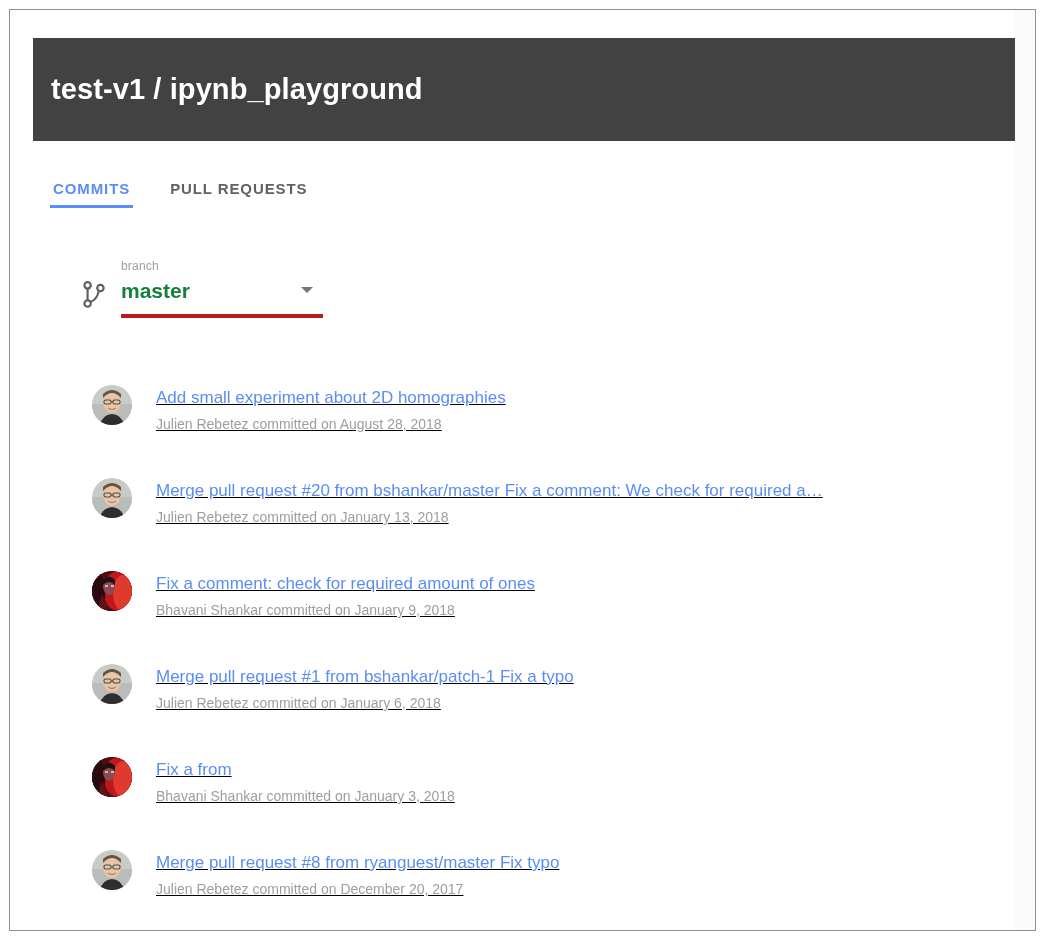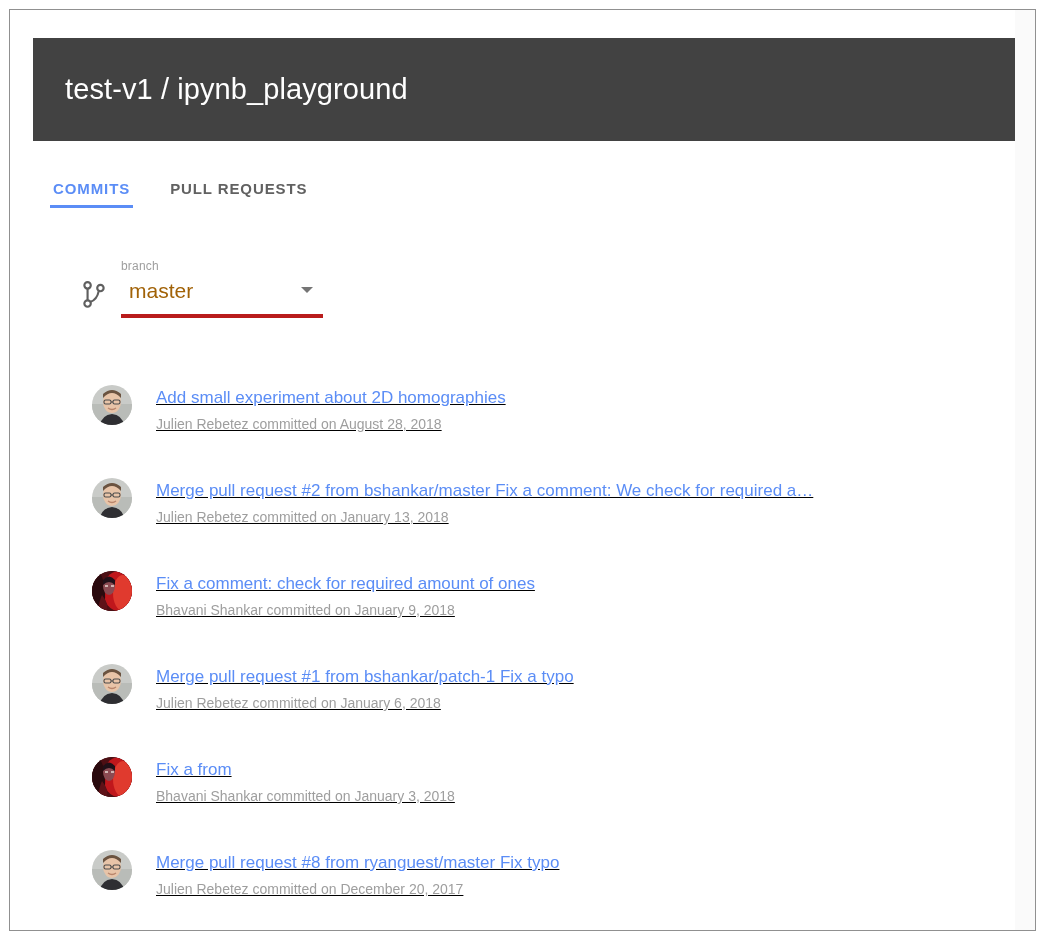--- a/index.html
+++ b/index.html
@@ -58,23 +58,23 @@
     width: 985px;
     height: 103px;
     background: #424242;
     display: flex;
     align-items: center;
   }
 
   .repo-title {
     color: #ffffff;
     font-size: 29px;
-    font-weight: 400;
+    font-weight: 700;
     letter-spacing: 0.1px;
-    padding-left: 32px;
+    padding-left: 18px;
     white-space: nowrap;
   }
 
   
   .tabs {
     position: absolute;
     left: 23px;
     top: 140px;
     width: 985px;
     height: 58px;
@@ -143,24 +143,23 @@
 
   .branch-value-row {
     display: flex;
     align-items: center;
     justify-content: space-between;
     padding-top: 4px;
   }
 
   .branch-value {
     font-size: 21px;
-    color: #a16207;
+    color: #15803d;
     line-height: 26px;
-    font-weight: 400;
-    margin-left: 8px;
+    font-weight: 700;
   }
 
   .caret {
     width: 0;
     height: 0;
     border-left: 6px solid transparent;
     border-right: 6px solid transparent;
     border-top: 6px solid #757575;
     margin-right: 10px;
     margin-bottom: 2px;
@@ -286,21 +285,21 @@
                 <ellipse cx="20" cy="17" rx="9" ry="11" fill="#e8c4a8"></ellipse>
                 <path d="M11 13 Q20 3 29 13 L29 9 Q20 1 11 9 Z" fill="#6b5340"></path>
                 <rect x="12" y="15" width="7" height="4" rx="1.6" fill="none" stroke="#4a4a4a" stroke-width="1.1"></rect>
                 <rect x="21" y="15" width="7" height="4" rx="1.6" fill="none" stroke="#4a4a4a" stroke-width="1.1"></rect>
                 <path d="M19 17 L21 17" stroke="#4a4a4a" stroke-width="1.1"></path>
                 <path d="M16 23 Q20 26 24 23" fill="none" stroke="#b8856b" stroke-width="1.3"></path>
                 <path d="M8 40 Q10 30 20 29 Q30 30 32 40 Z" fill="#2e2e32"></path>
               </svg>
           </div>
           <div class="commit-text">
-            <a class="commit-message">Merge pull request #2 from bshankar/master Fix a comment: We check for required a…</a>
+            <a class="commit-message">Merge pull request #20 from bshankar/master Fix a comment: We check for required a…</a>
             <span class="commit-meta">Julien Rebetez committed on January 13, 2018</span>
           </div>
         </div>
 
         <div class="commit-row">
           <div class="avatar">
             <svg viewBox="0 0 40 40">
                 <rect width="40" height="40" fill="#3a0c10"></rect>
                 <path d="M0 0 H40 V40 H0 Z" fill="#4d0f14"></path>
                 <ellipse cx="27" cy="20" rx="16" ry="20" fill="#c0171c"></ellipse>

